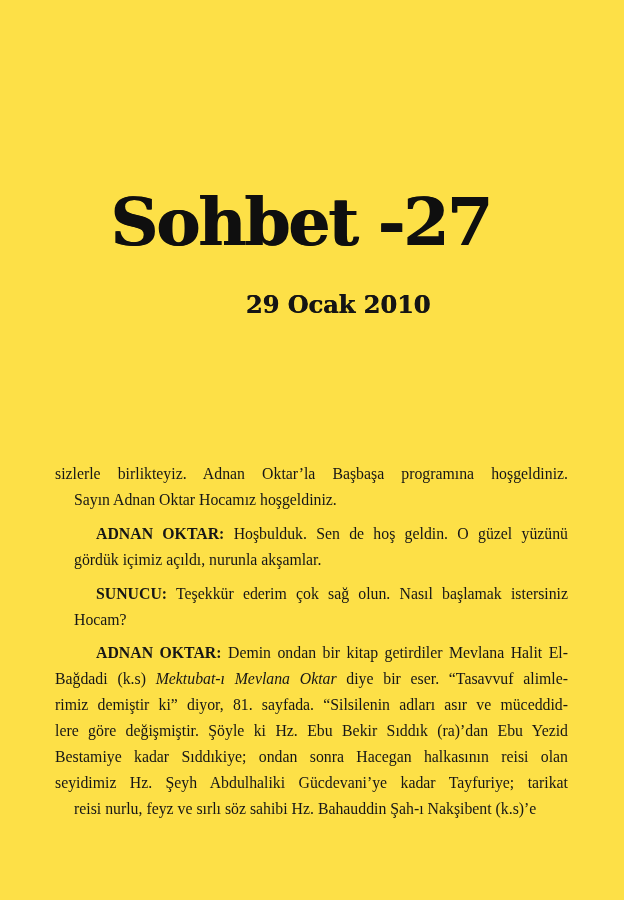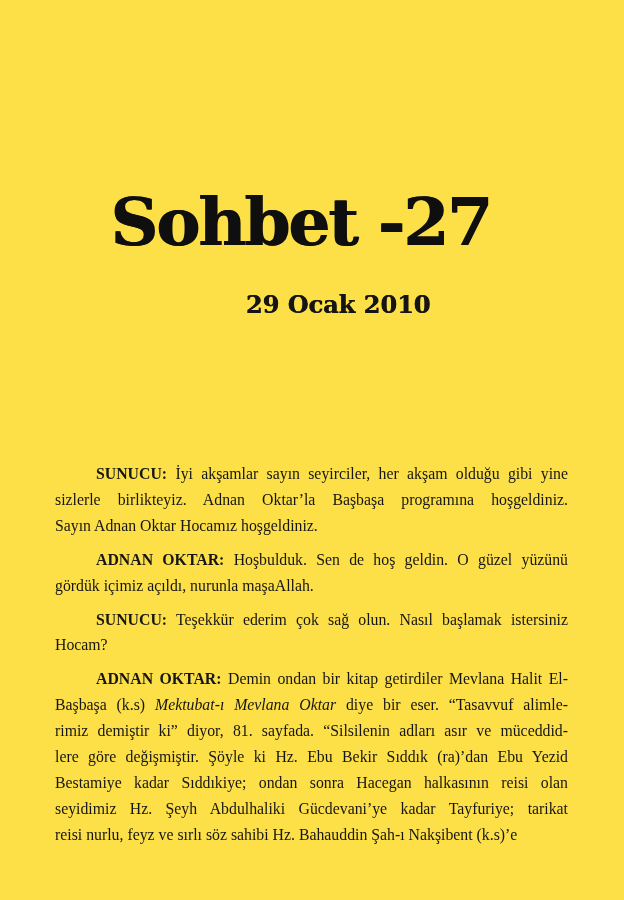--- a/index.html
+++ b/index.html
@@ -46,48 +46,47 @@
     position: absolute;
     top: 461px;
     left: 55px;
     width: 513px;
     font-size: 15.8px;
     line-height: 25.9px;
     color: #161616;
   }
   .para + .para { margin-top: 8px; }
   .line { text-align: justify; text-align-last: justify; }
-  .line.last { text-align: left; text-align-last: left; }
+  .line.last { text-align: left; text-align-last: left; margin-left: 19px; }
   .line.first { text-indent: 41px; }
   .line span.bold { font-weight: bold; }
   .line span.italic { font-style: italic; }
 </style>
 </head>
 <body>
 
 <div class="page">
   <div class="chapter-title">Sohbet -27</div>
   <div class="chapter-date">29 Ocak 2010</div>
   <div class="body-text" id="body-text">
       <div class="para">
-        <div class="line first"><span class="bold">SUNUCU:</span><span class="normal"> İyi akşamlar sayın seyirciler, her akşam olduğu gibi yine</span></div>
         <div class="line"><span class="normal">sizlerle birlikteyiz. Adnan Oktar’la Başbaşa programına hoşgeldiniz.</span></div>
         <div class="line last"><span class="normal">Sayın Adnan Oktar Hocamız hoşgeldiniz.</span></div>
       </div>
       <div class="para">
         <div class="line first"><span class="bold">ADNAN OKTAR:</span><span class="normal"> Hoşbulduk. Sen de hoş geldin. O güzel yüzünü</span></div>
-        <div class="line last"><span class="normal">gördük içimiz açıldı, nurunla maşaAllah.</span></div>
+        <div class="line last"><span class="normal">gördük içimiz açıldı, nurunla akşamlar.</span></div>
       </div>
       <div class="para">
         <div class="line first"><span class="bold">SUNUCU:</span><span class="normal"> Teşekkür ederim çok sağ olun. Nasıl başlamak istersiniz</span></div>
         <div class="line last"><span class="normal">Hocam?</span></div>
       </div>
       <div class="para">
         <div class="line first"><span class="bold">ADNAN OKTAR:</span><span class="normal"> Demin ondan bir kitap getirdiler Mevlana Halit El-</span></div>
-        <div class="line"><span class="normal">Başbaşa (k.s) </span><span class="italic">Mektubat-ı Mevlana Oktar</span><span class="normal"> diye bir eser. “Tasavvuf alimle-</span></div>
+        <div class="line"><span class="normal">Bağdadi (k.s) </span><span class="italic">Mektubat-ı Mevlana Oktar</span><span class="normal"> diye bir eser. “Tasavvuf alimle-</span></div>
         <div class="line"><span class="normal">rimiz demiştir ki” diyor, 81. sayfada. “Silsilenin adları asır ve müceddid-</span></div>
         <div class="line"><span class="normal">lere göre değişmiştir. Şöyle ki Hz. Ebu Bekir Sıddık (ra)’dan Ebu Yezid</span></div>
         <div class="line"><span class="normal">Bestamiye kadar Sıddıkiye; ondan sonra Hacegan halkasının reisi olan</span></div>
         <div class="line"><span class="normal">seyidimiz Hz. Şeyh Abdulhaliki Gücdevani’ye kadar Tayfuriye; tarikat</span></div>
         <div class="line last"><span class="normal">reisi nurlu, feyz ve sırlı söz sahibi Hz. Bahauddin Şah-ı Nakşibent (k.s)’e</span></div>
       </div>
     </div>
 </div>
 
 </body></html>

